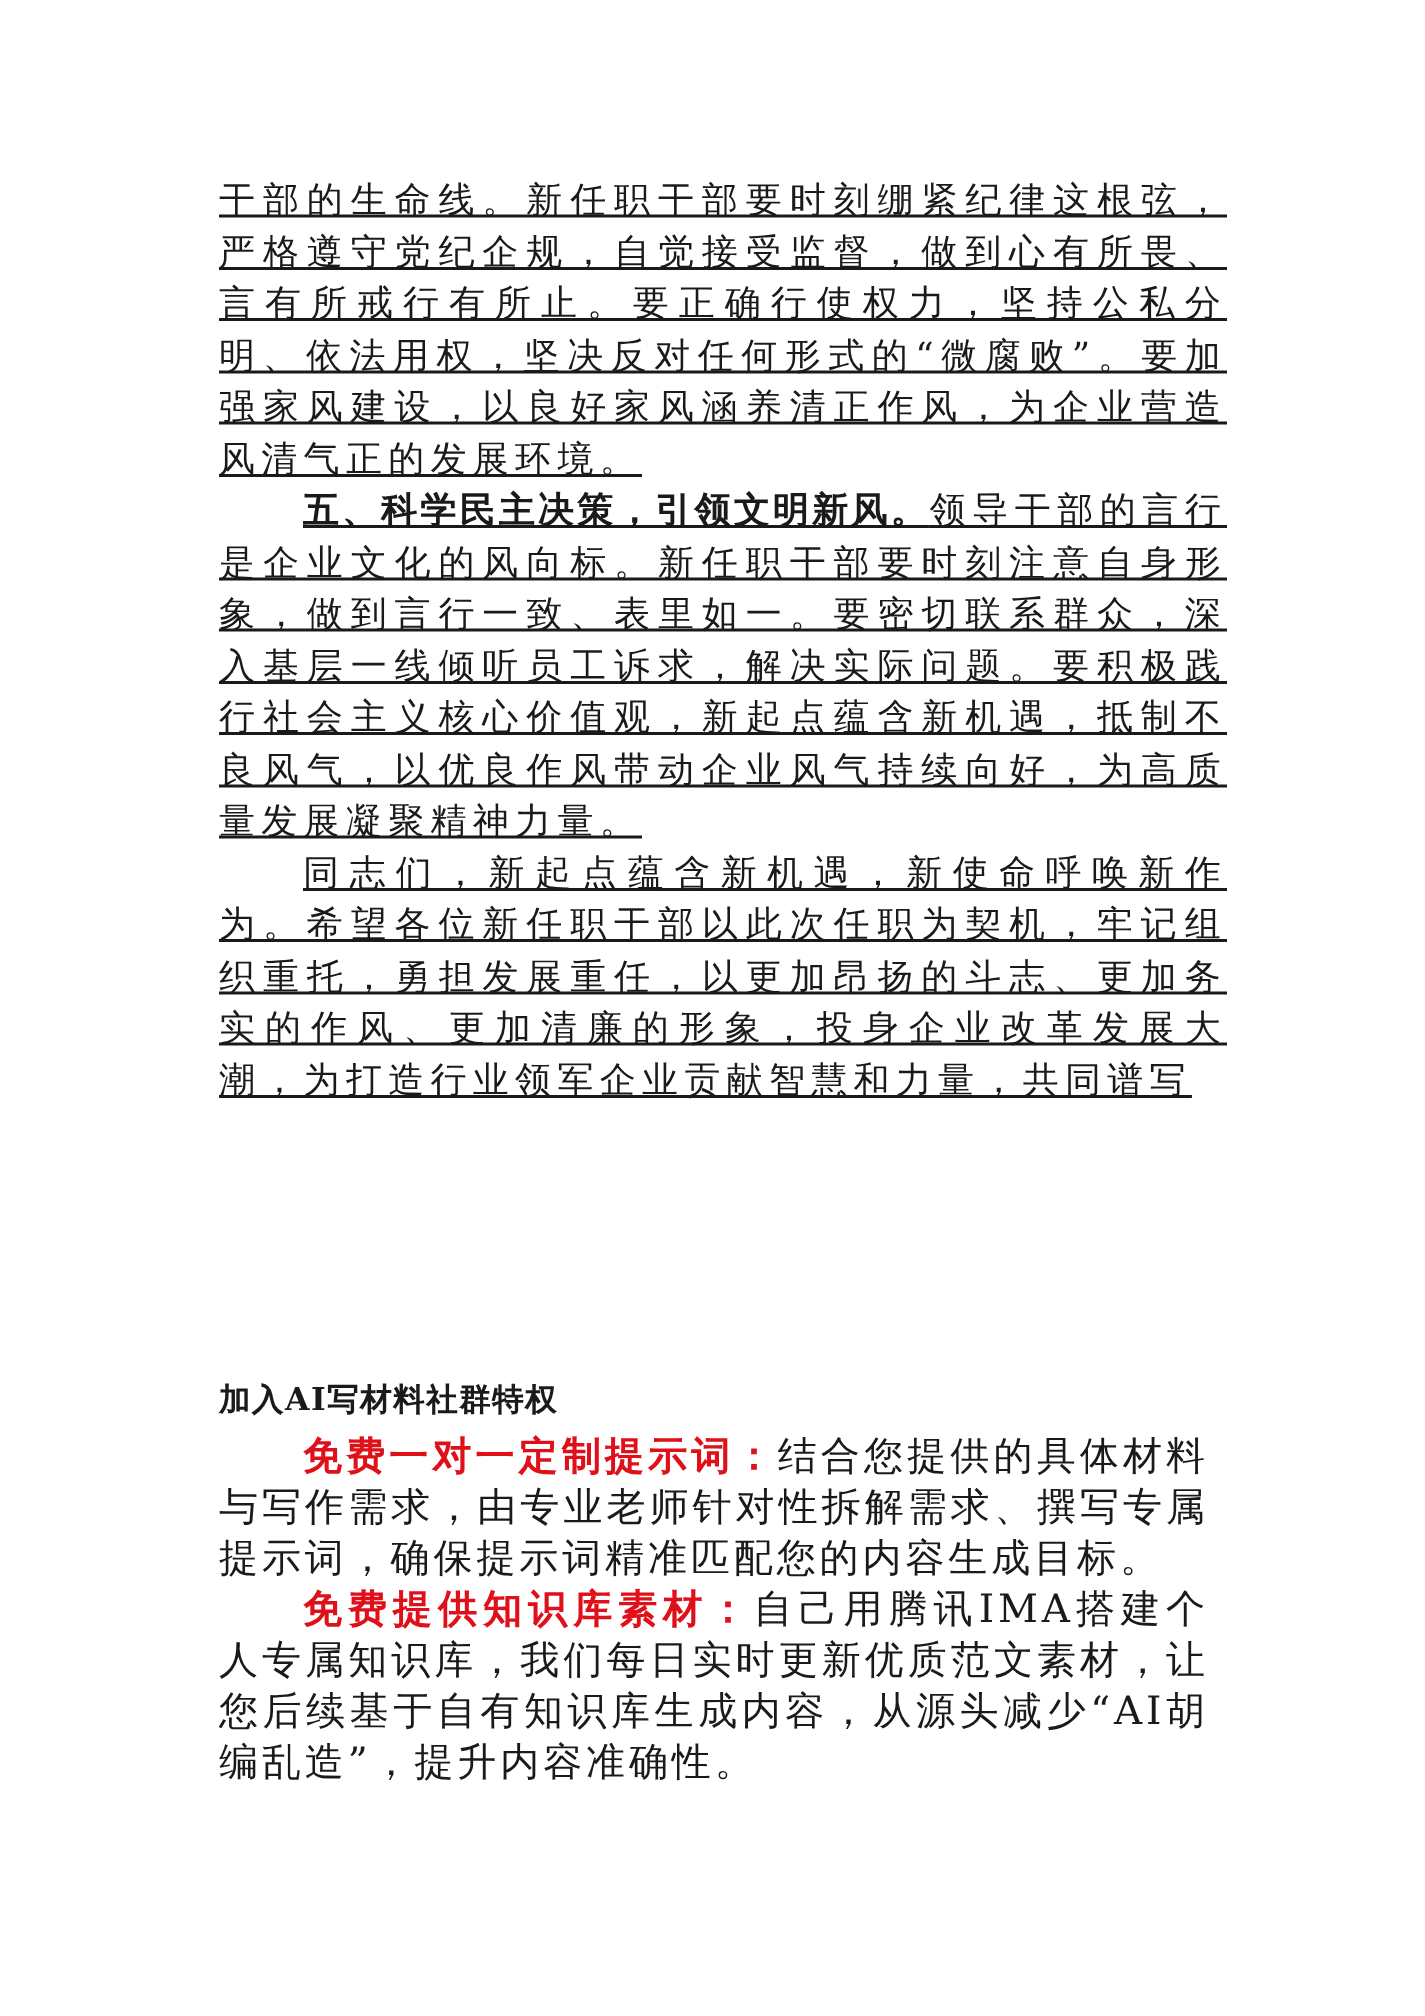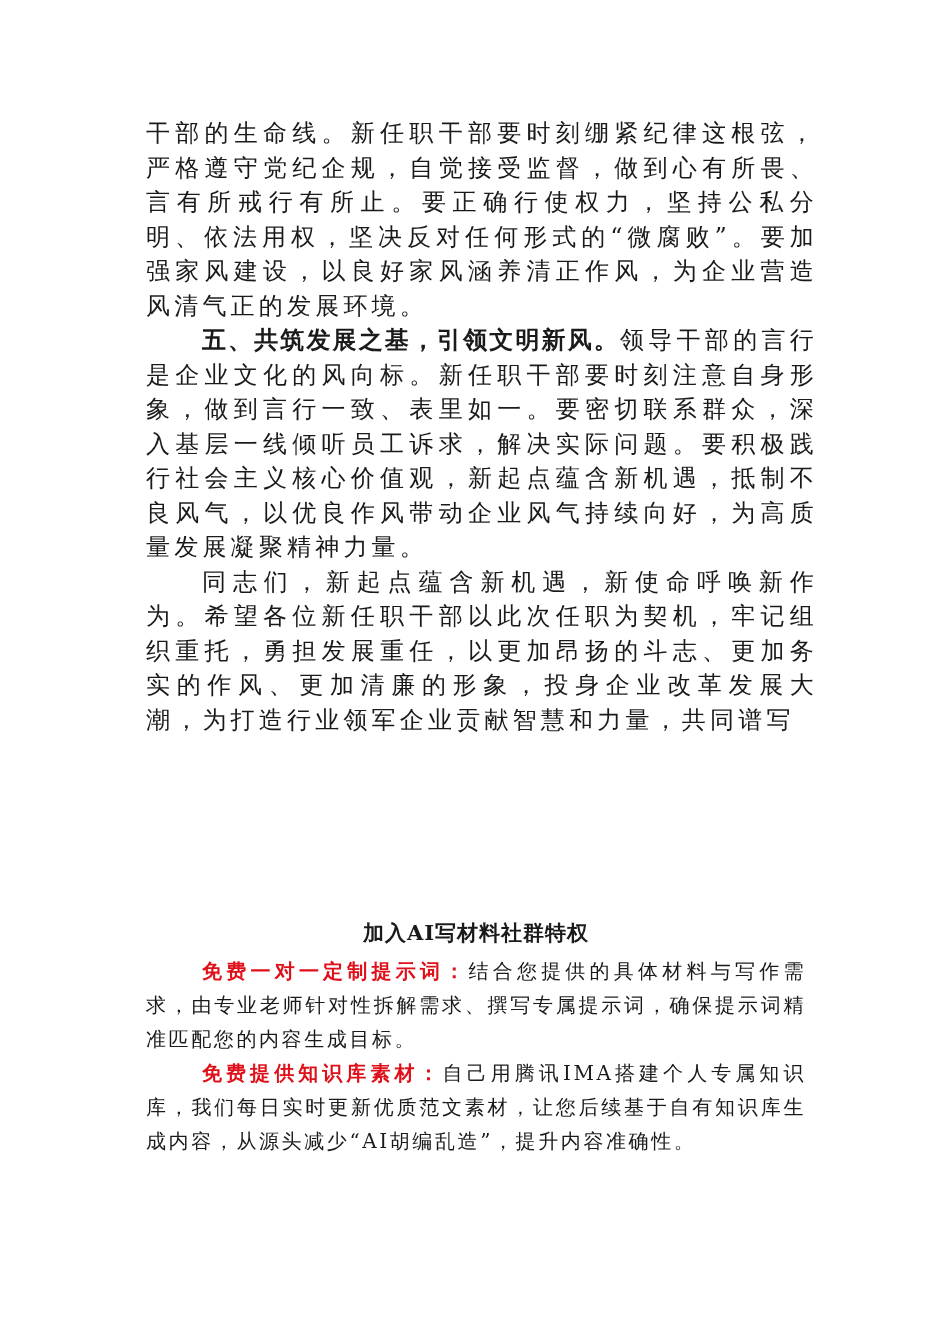--- a/index.html
+++ b/index.html
@@ -13,20 +13,21 @@
       position: relative;
       overflow: hidden;
       font-family: "DejaVu Serif", "Liberation Serif", serif;
       color: #1a1a1a;
     }
     .page {
       position: absolute;
       left: 146px;
       top: 116px;
       width: 672px;
+      text-decoration: underline;
     }
     .body-text {
       font-size: 24px;
       line-height: 34.5px;
       letter-spacing: 4.2px;
       text-align: justify;
       margin: 0;
     }
     .body-text p {
       margin: 0;
@@ -39,48 +40,47 @@
       font-weight: bold;
       letter-spacing: 2px;
     }
     .promo {
       position: absolute;
       left: 146px;
       top: 918px;
       width: 660px;
     }
     .promo-title {
-      text-align: center;
       font-weight: bold;
       font-size: 21px;
       line-height: 30px;
       margin: 0 0 6px 0;
       letter-spacing: 1px;
     }
     .promo-text {
-      font-size: 20px;
+      font-size: 26px;
       line-height: 34px;
       letter-spacing: 2.6px;
       text-align: justify;
       margin: 0;
     }
     .promo-text.second {
     }
     .red-label {
       color: #e0101a;
       font-weight: bold;
     }
   </style>
 </head>
 <body>
 
 <div class="page">
   <div class="body-text">
     <p>干部的生命线。新任职干部要时刻绷紧纪律这根弦，严格遵守党纪企规，自觉接受监督，做到心有所畏、言有所戒行有所止。要正确行使权力，坚持公私分明、依法用权，坚决反对任何形式的“微腐败”。要加强家风建设，以良好家风涵养清正作风，为企业营造风清气正的发展环境。</p>
-    <p class="indent"><span class="heading-bold">五、共筑发展之基，引领文明新风。</span><span>领导干部的言行是企业文化的风向标。新任职干部要时刻注意自身形象，做到言行一致、表里如一。要密切联系群众，深入基层一线倾听员工诉求，解决实际问题。要积极践行社会主义核心价值观，新起点蕴含新机遇，抵制不良风气，以优良作风带动企业风气持续向好，为高质量发展凝聚精神力量。</span></p>
+    <p class="indent"><span class="heading-bold">五、科学民主决策，引领文明新风。</span><span>领导干部的言行是企业文化的风向标。新任职干部要时刻注意自身形象，做到言行一致、表里如一。要密切联系群众，深入基层一线倾听员工诉求，解决实际问题。要积极践行社会主义核心价值观，新起点蕴含新机遇，抵制不良风气，以优良作风带动企业风气持续向好，为高质量发展凝聚精神力量。</span></p>
     <p class="indent">同志们，新起点蕴含新机遇，新使命呼唤新作为。希望各位新任职干部以此次任职为契机，牢记组织重托，勇担发展重任，以更加昂扬的斗志、更加务实的作风、更加清廉的形象，投身企业改革发展大潮，为打造行业领军企业贡献智慧和力量，共同谱写</p>
   </div>
 </div>
 
 <div class="promo">
   <p class="promo-title">加入AI写材料社群特权</p>
   <p class="promo-text indent"><span class="red-label">免费一对一定制提示词：</span><span>结合您提供的具体材料与写作需求，由专业老师针对性拆解需求、撰写专属提示词，确保提示词精准匹配您的内容生成目标。</span></p>
   <p class="promo-text indent second"><span class="red-label">免费提供知识库素材：</span><span>自己用腾讯IMA搭建个人专属知识库，我们每日实时更新优质范文素材，让您后续基于自有知识库生成内容，从源头减少“AI胡编乱造”，提升内容准确性。</span></p>
 </div>
 

